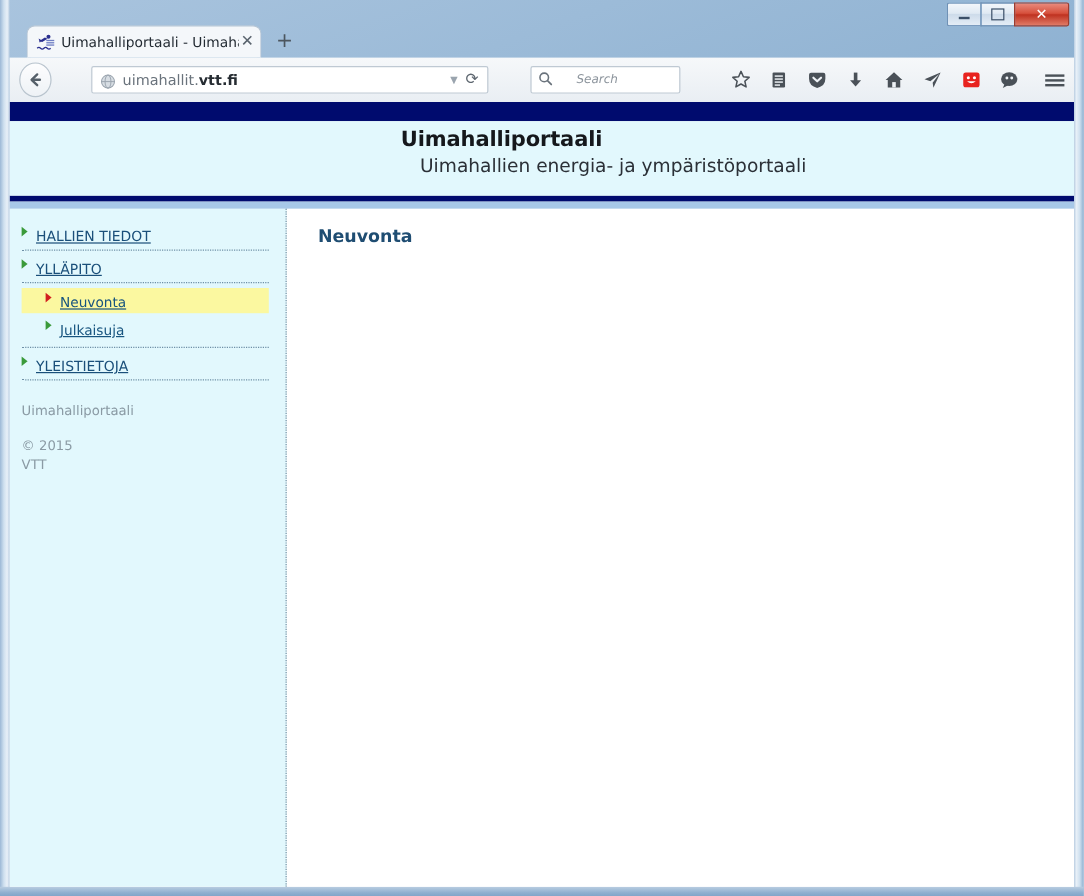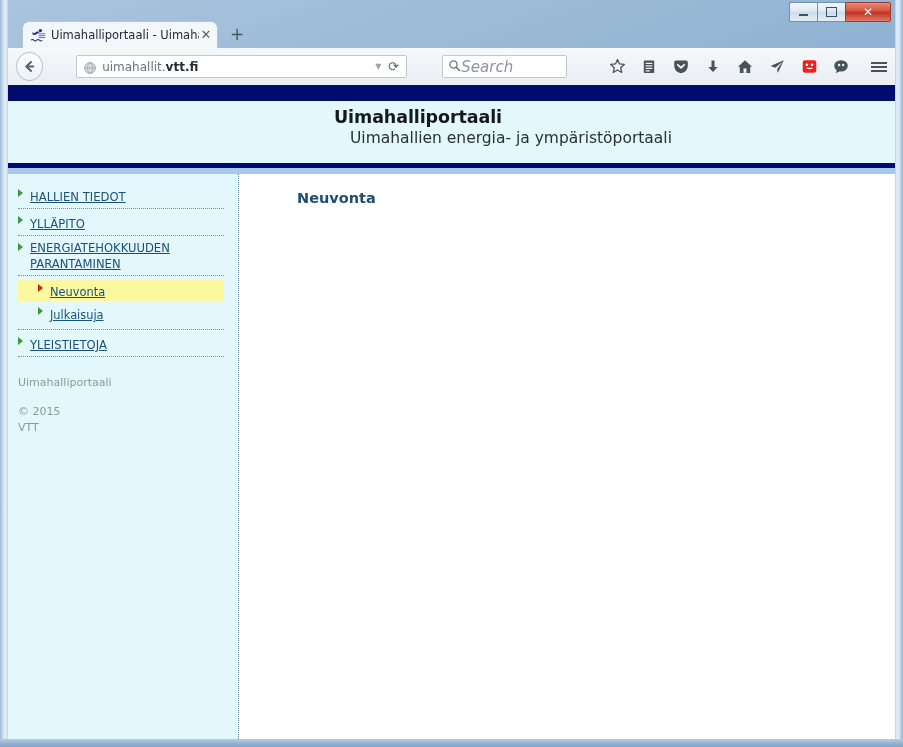--- a/index.html
+++ b/index.html
@@ -121,22 +121,22 @@
     width: 133px; height: 23px;
     background: #fff;
     border: 1px solid #bfc9d3;
     border-radius: 2px;
     display: flex; align-items: center;
     padding: 0 5px;
     box-sizing: border-box;
   }
   #search-icon { flex: 0 0 13px; color: #6a737c; font-size: 12px; }
   #search-placeholder {
-    flex: 1 1 auto; margin-left: 0;
-    font-size: 15px; font-style: italic; color: #8d959d;
+    flex: 1 1 auto; margin-left: 19px;
+    font-size: 10px; font-style: italic; color: #8d959d;
   }
   #toolbar-icons {
     display: flex; align-items: center; gap: 0px; margin-left: 8px;
   }
   .tbicon {
     width: 32px; height: 28px;
     display: flex; align-items: center; justify-content: center;
     color: #4a5158;
   }
   #hamburger { margin-left: 6px; }
@@ -176,21 +176,20 @@
     margin-left: 16px;
   }
   #band-navy2 { height: 5px; background: #000b6e; }
   #band-lightblue { height: 6px; background: #a7c8e8; }
 
   
   #page-body {
     position: absolute; left: 0; top: 89px;
     width: 887px; height: 565px;
     display: flex;
-    gap: 32px;
   }
   #sidebar {
     width: 231px; flex: 0 0 231px;
     background: #e2f8fd;
     border-right: 1px dotted #5f7f95;
     box-sizing: border-box;
     padding: 12px 0 0 0;
   }
   #content {
     flex: 1 1 auto;
@@ -423,21 +422,20 @@
 
     <div id="band-navy2"></div>
     <div id="band-lightblue"></div>
 
     <div id="page-body">
 
       <div id="sidebar">
         <div id="sidebar-nav">
             <div class="nav-item"><span class="nav-arrow"></span><span class="nav-label">HALLIEN TIEDOT</span></div>
             <div class="nav-item"><span class="nav-arrow"></span><span class="nav-label">YLLÄPITO</span></div>
-            <div class="nav-item"><span class="nav-arrow"></span><span class="nav-label">ENERGIATEHOKKUUDEN PARANTAMINEN</span></div>
             <div class="nav-sub active"><span class="nav-arrow red"></span><span class="nav-label">Neuvonta</span></div>
             <div class="nav-sub"><span class="nav-arrow"></span><span class="nav-label">Julkaisuja</span></div>
             <div class="sep-after-sub"></div>
             <div class="nav-item"><span class="nav-arrow"></span><span class="nav-label">YLEISTIETOJA</span></div>
           </div>
 
         <div id="sidebar-footer">
           <div>Uimahalliportaali</div>
           <div class="copy">© 2015</div>
           <div>VTT</div>

